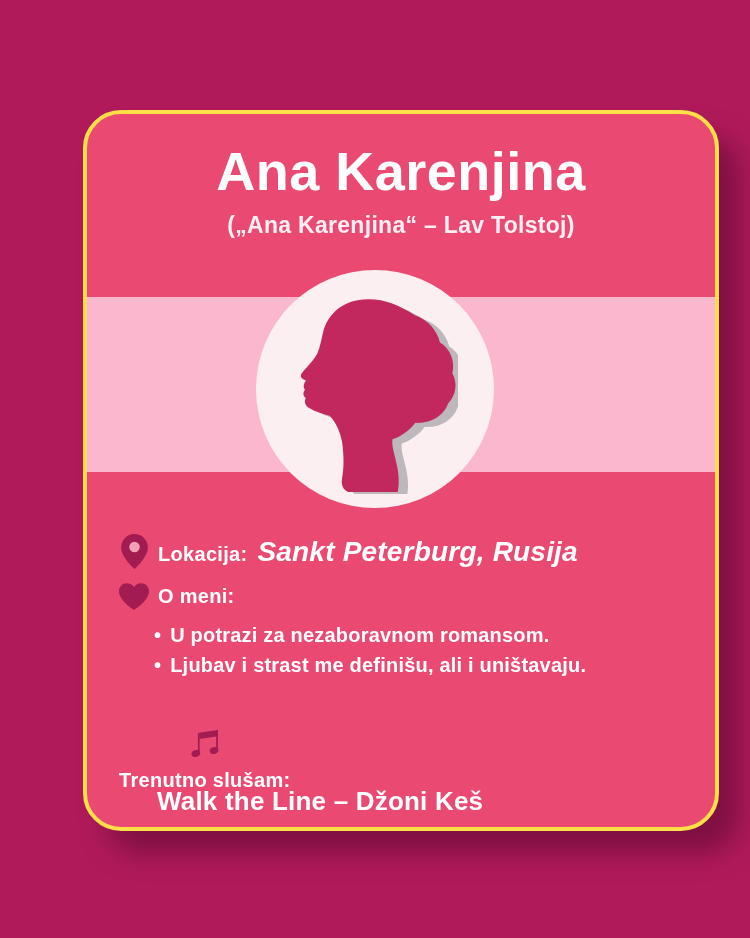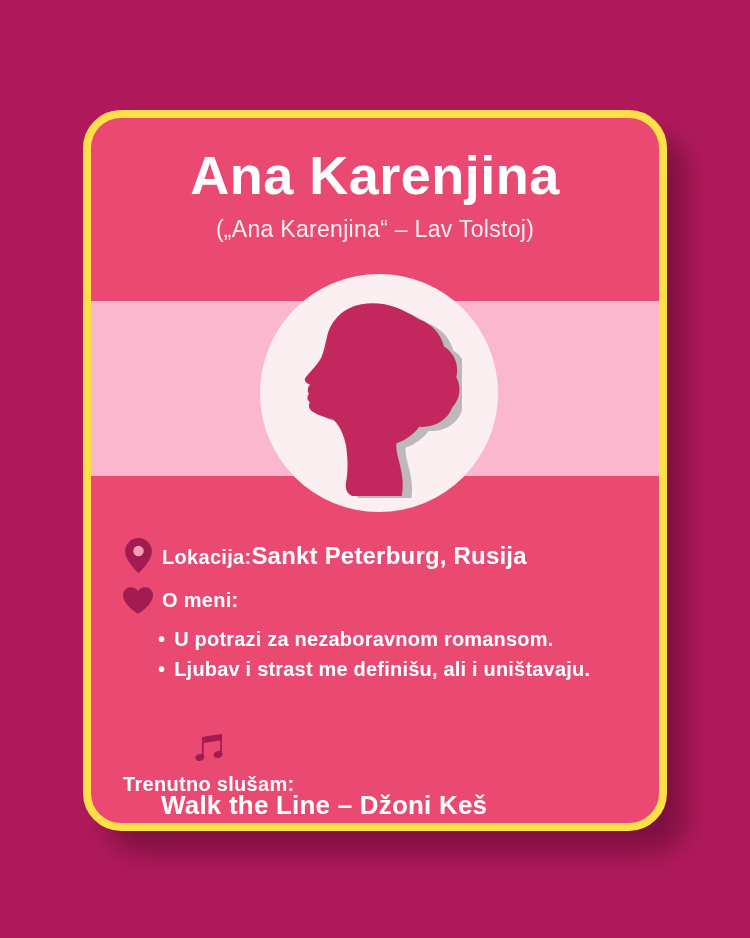--- a/index.html
+++ b/index.html
@@ -6,24 +6,24 @@
   body{
     width:750px;height:938px;
     background:#B01A5B;
     font-family:"Liberation Sans", sans-serif;
     position:relative;
     overflow:hidden;
   }
   .card{
     position:absolute;
     left:83px;top:110px;
-    width:584px;height:721px;
+    width:636px;height:721px;
     box-sizing:border-box;
     background:#EA4A72;
-    border:8px solid #fde047;
+    border:4px solid #fde047;
     border-radius:38px;
     box-shadow:22px 24px 26px -2px rgba(80,5,42,.50);
   }
   .band{
     position:absolute;
     left:0;right:0;top:183px;height:175px;
     background:#FBB7CD;
     z-index:1;
   }
   .avatar{
@@ -45,21 +45,21 @@
     font-weight:800;
     letter-spacing:.5px;
     z-index:3;
   }
   .subtitle{
     position:absolute;
     left:0;right:0;top:98px;
     text-align:center;
     color:#FDEFF3;
     font-size:23px;
-    font-weight:400;
+    font-weight:700;
     letter-spacing:.3px;
     z-index:3;
   }
   .row{
     position:absolute;
     left:32px;
     display:flex;
     align-items:center;
     gap:9px;
     color:#FFFFFF;
@@ -69,21 +69,21 @@
     width:30px;
     display:flex;
     justify-content:center;
     align-items:center;
     flex:0 0 30px;
   }
   .row-location{top:420px;}
   .row-about{top:469px;}
   .row-music{top:613px;flex-direction:column;}
   .label{font-size:20px;font-weight:700;letter-spacing:.3px;}
-  .value{font-size:24px;font-weight:700;margin-left:0;letter-spacing:.2px;}
+  .value{font-size:28px;font-weight:700;margin-left:10px;letter-spacing:.2px;font-style:italic;}
   .bullets{
     position:absolute;
     left:67px;top:506px;
     margin:0;padding:0;
     list-style:none;
     color:#FFFFFF;
     z-index:3;
   }
   .bullets li{
     font-size:20px;

